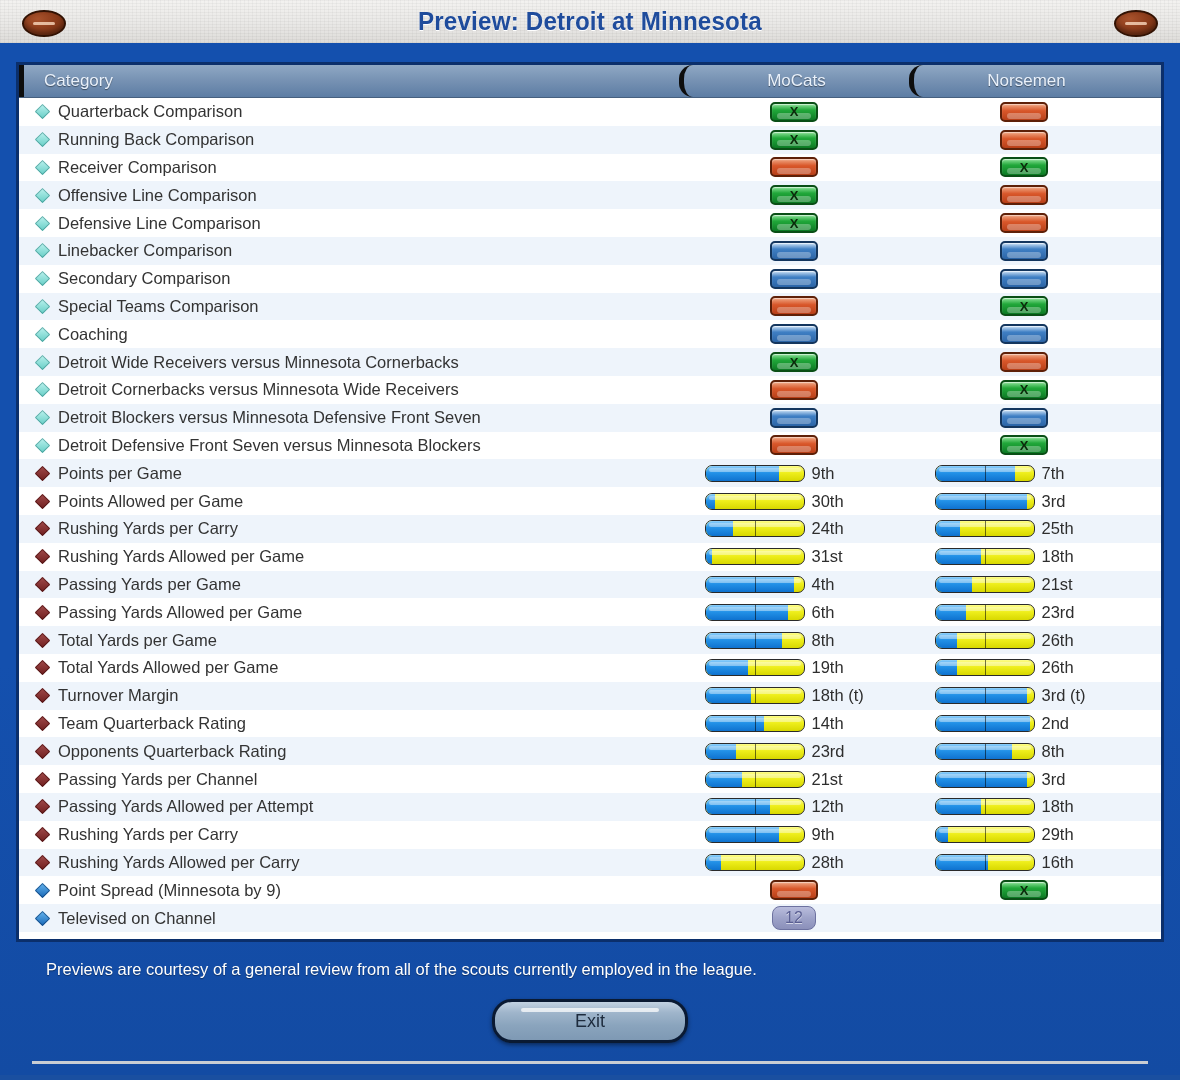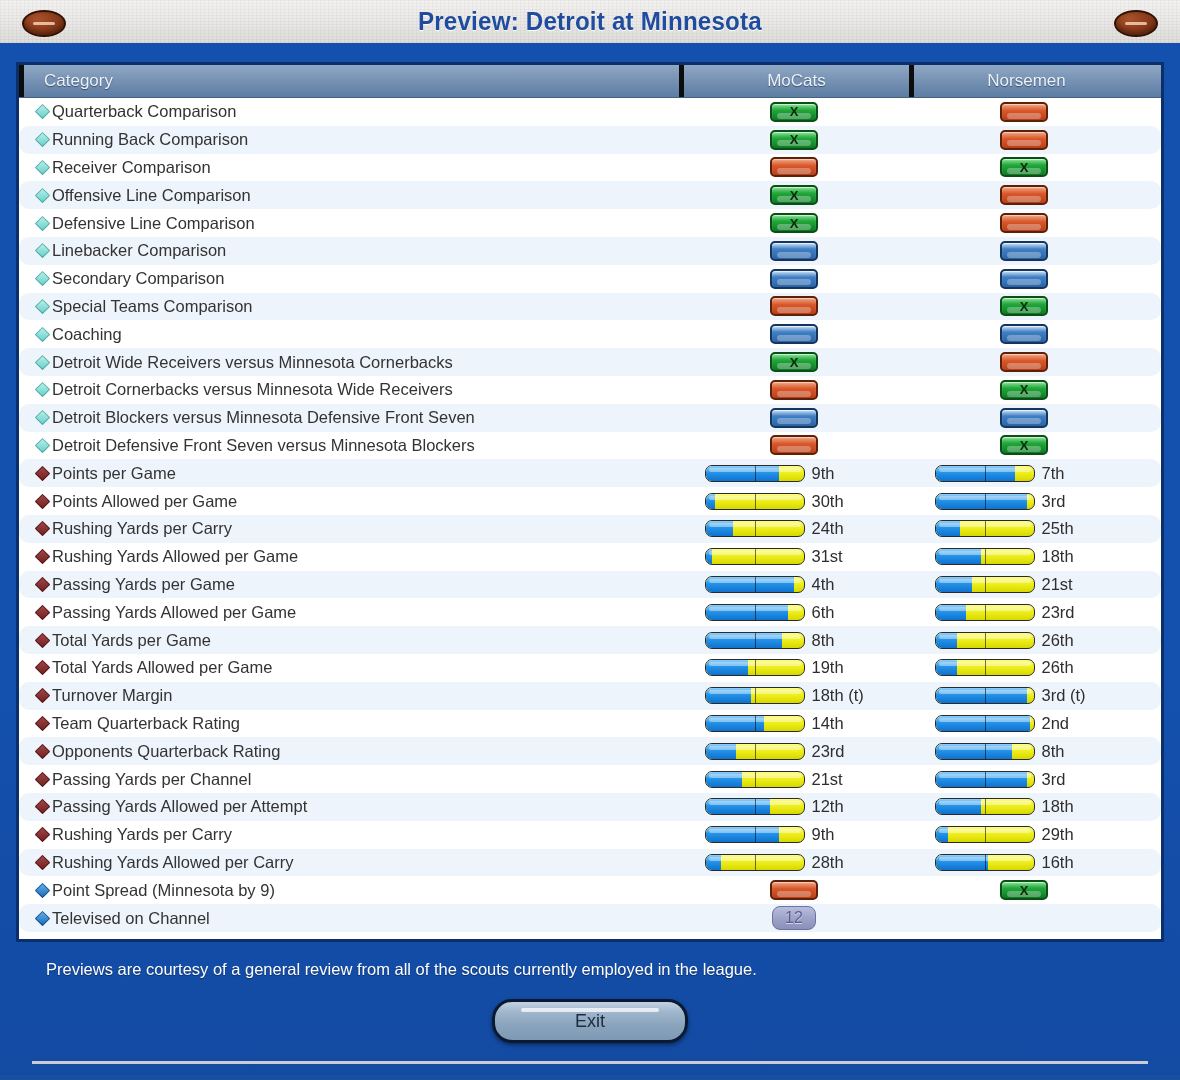--- a/index.html
+++ b/index.html
@@ -84,37 +84,38 @@
   }
   .th-category {
     flex: 0 0 660px;
     padding-left: 20px;
     border-left: 5px solid #0d0d0d;
   }
   .th-team {
     flex: 0 0 230px;
     justify-content: center;
     border-left: 5px solid #0d0d0d;
+    border-radius: 14px;
   }
 
   
   .row {
     display: flex;
     align-items: center;
     height: 27.8px;
   }
   .row.odd  { background: #ffffff; }
-  .row.even { background: #eef4fb; border-radius: 10px; }
+  .row.even { background: #eef4fb; }
 
   .cell-cat {
     flex: 0 0 660px;
     display: flex;
     align-items: center;
     padding-left: 18px;
-    gap: 4px;
+    gap: 10px;
   }
   .bullet {
     width: 11px; height: 11px;
     transform: rotate(45deg);
     flex: 0 0 auto;
     border-radius: 1px;
   }
   .bullet.cyan   { background: linear-gradient(135deg,#bdf3ef,#63ccc4); box-shadow: inset 0 0 0 1px rgba(40,120,118,.5); }
   .bullet.maroon { background: linear-gradient(135deg,#a24b4b,#6e1d1d); box-shadow: inset 0 0 0 1px rgba(60,10,10,.6); }
   .bullet.blue   { background: linear-gradient(135deg,#68b7f0,#1464b4); box-shadow: inset 0 0 0 1px rgba(10,50,100,.6); }

